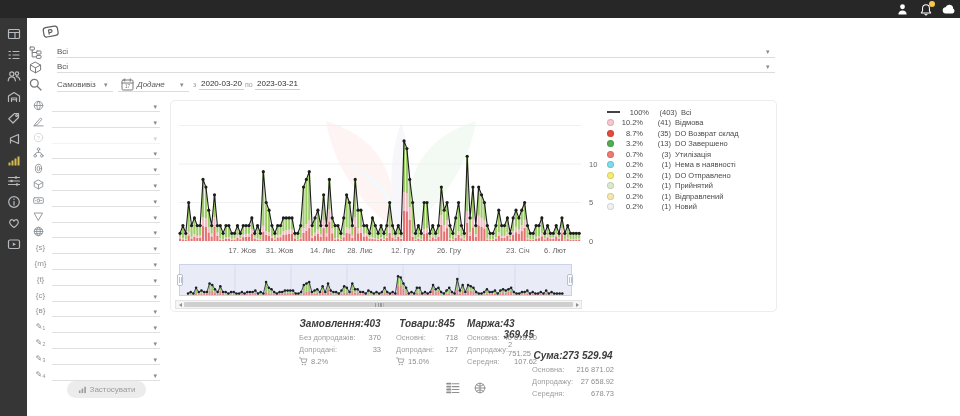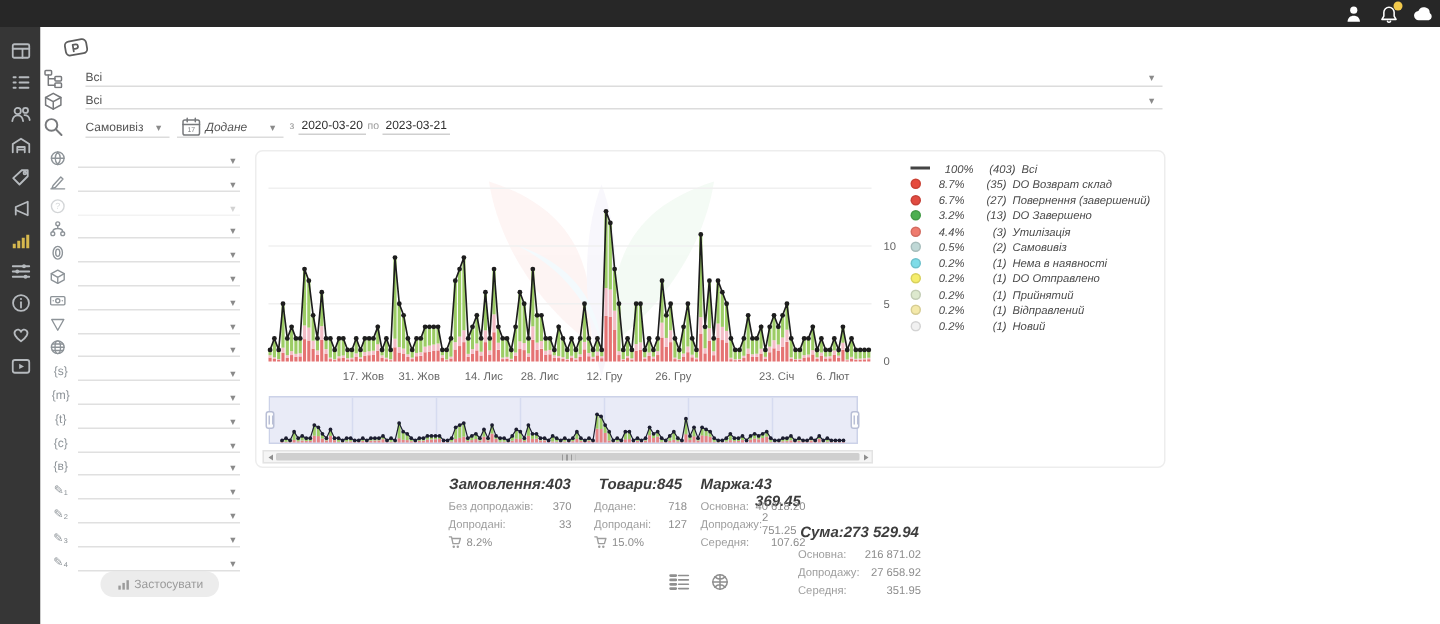--- a/index.html
+++ b/index.html
@@ -30,21 +30,21 @@
   .hf-tag{position:absolute;left:41px;top:24px;width:22px;height:16px;color:#5d5d5d;cursor:pointer;}
   .hf-icon{position:absolute;color:#77797c;}
   .hf-line{position:absolute;border-bottom:1px solid #dcdcdc;}
   .hf-val{position:absolute;font-size:8px;color:#555;}
   .hf-caret{position:absolute;font-size:7px;color:#8a8a8a;}
   .hf-lbl{position:absolute;font-size:7px;color:#9b9b9b;}
   .hf-date{position:absolute;font-size:8px;font-weight:normal;color:#2f2f2f;border-bottom:1px solid #cfcfcf;cursor:pointer;}
   
   .chart-card{position:absolute;left:170px;top:100px;width:607px;height:212px;border:1px solid #ededed;border-radius:5px;box-sizing:border-box;background:#fff;}
   #mainChart{position:absolute;left:0;top:0;}
-  .legend{position:absolute;left:436px;top:6px;width:168px;font-style:italic;}
+  .legend{position:absolute;left:436px;top:6px;width:168px;}
   .lg-row{display:flex;align-items:center;height:10.5px;font-size:7.5px;color:#4a4a4a;cursor:pointer;}
   .lg-sw{width:7px;height:7px;border-radius:50%;flex:0 0 auto;box-shadow:inset 0 0 0 1px rgba(0,0,0,.12);}
   .lg-sw.line{width:13px;height:2px;border-radius:0;box-shadow:none;}
   .lg-pct{width:26px;text-align:right;margin-left:3px;}
   .lg-cnt{width:28px;text-align:right;}
   .lg-lab{margin-left:4px;white-space:nowrap;}
   .navigator{position:absolute;left:8px;top:161px;width:393px;height:36px;cursor:pointer;}
   .nv-handle{position:absolute;top:12px;width:6px;height:12px;background:#fdfdfd;border:1px solid #b9bfd6;border-radius:2px;box-sizing:border-box;
              background-image:repeating-linear-gradient(90deg,#b9bfd6 0 1px,transparent 1px 2.5px);background-size:3px 6px;background-position:center;background-repeat:no-repeat;cursor:ew-resize;}
   .hscroll{position:absolute;left:4px;top:199px;width:407px;height:9px;background:#f5f5f5;border:1px solid #e3e3e3;box-sizing:border-box;}
@@ -1007,48 +1007,42 @@
         </svg>
       </div>
     <div class="legend" id="legend">
         <div class="lg-row">
           <span class="lg-sw line" style="background: rgb(68, 68, 68); margin-right: -6px;"></span>
           <span class="lg-pct" style="width: 32px;">100%</span>
           <span class="lg-cnt">(403)</span>
           <span class="lg-lab">Всі</span>
         </div>
         <div class="lg-row">
+          <span class="lg-sw" style="background: rgb(247, 198, 206);"></span>
+          <span class="lg-pct">10.2%</span>
+          <span class="lg-cnt">(41)</span>
+          <span class="lg-lab">Відмова</span>
+        </div>
+        <div class="lg-row">
           <span class="lg-sw" style="background: rgb(230, 74, 60);"></span>
           <span class="lg-pct">8.7%</span>
           <span class="lg-cnt">(35)</span>
           <span class="lg-lab">DO Возврат склад</span>
-        </div>
-        <div class="lg-row">
-          <span class="lg-sw" style="background: rgb(225, 75, 64);"></span>
-          <span class="lg-pct">6.7%</span>
-          <span class="lg-cnt">(27)</span>
-          <span class="lg-lab">Повернення (завершений)</span>
         </div>
         <div class="lg-row">
           <span class="lg-sw" style="background: rgb(76, 175, 80);"></span>
           <span class="lg-pct">3.2%</span>
           <span class="lg-cnt">(13)</span>
           <span class="lg-lab">DO Завершено</span>
         </div>
         <div class="lg-row">
           <span class="lg-sw" style="background: rgb(239, 123, 110);"></span>
-          <span class="lg-pct">4.4%</span>
+          <span class="lg-pct">0.7%</span>
           <span class="lg-cnt">(3)</span>
           <span class="lg-lab">Утилізація</span>
-        </div>
-        <div class="lg-row">
-          <span class="lg-sw" style="background: rgb(191, 216, 214);"></span>
-          <span class="lg-pct">0.5%</span>
-          <span class="lg-cnt">(2)</span>
-          <span class="lg-lab">Самовивіз</span>
         </div>
         <div class="lg-row">
           <span class="lg-sw" style="background: rgb(126, 220, 232);"></span>
           <span class="lg-pct">0.2%</span>
           <span class="lg-cnt">(1)</span>
           <span class="lg-lab">Нема в наявності</span>
         </div>
         <div class="lg-row">
           <span class="lg-sw" style="background: rgb(245, 237, 107);"></span>
           <span class="lg-pct">0.2%</span>
@@ -1545,21 +1539,21 @@
           </span>
           <span class="v">8.2%</span>
         </div>
       </div>
       <div class="stat-col" style="left: 396px; width: 62px;">
         <div class="st-head">
           <span>Товари:</span>
           <span>845</span>
         </div>
         <div class="st-row">
-          <span>Додане:</span>
+          <span>Основні:</span>
           <span class="v">718</span>
         </div>
         <div class="st-row">
           <span>Допродані:</span>
           <span class="v">127</span>
         </div>
         <div class="st-row pcr">
           <span>
             <svg viewBox="0 0 10 10" width="9" height="9" fill="none" stroke="currentColor" stroke-width="1" stroke-linecap="round" stroke-linejoin="round">
               <path d="M.6 1h1.6l1.1 5h4.4l1.1-3.8H3"></path>
@@ -1596,21 +1590,21 @@
         <div class="st-row">
           <span>Основна:</span>
           <span class="v">216 871.02</span>
         </div>
         <div class="st-row">
           <span>Допродажу:</span>
           <span class="v">27 658.92</span>
         </div>
         <div class="st-row">
           <span>Середня:</span>
-          <span class="v">351.95</span>
+          <span class="v">678.73</span>
         </div>
       </div>
     </div>
 
   <div class="footer-toggles" id="footerToggles">
       <span class="ft-ic">
         <svg viewBox="0 0 13 11" width="14" height="12" fill="none" stroke="currentColor" stroke-width="1.2" stroke-linecap="round" stroke-linejoin="round">
           <path d="M1 1.5h3.2M1 4.2h3.2M1 6.9h3.2M1 9.6h3.2" stroke-width="1.7"></path>
           <path d="M6 1.5h6M6 4.2h6M6 6.9h6M6 9.6h6" stroke-width="1"></path>
         </svg>

